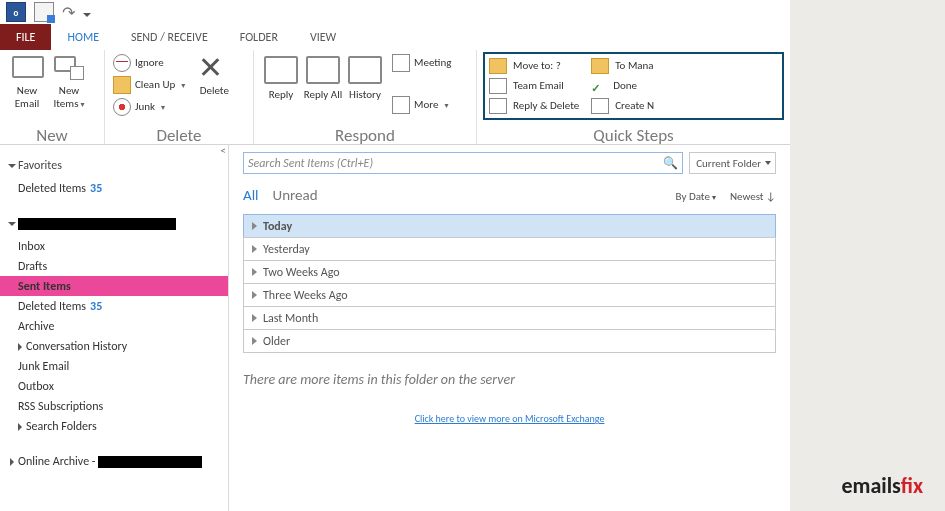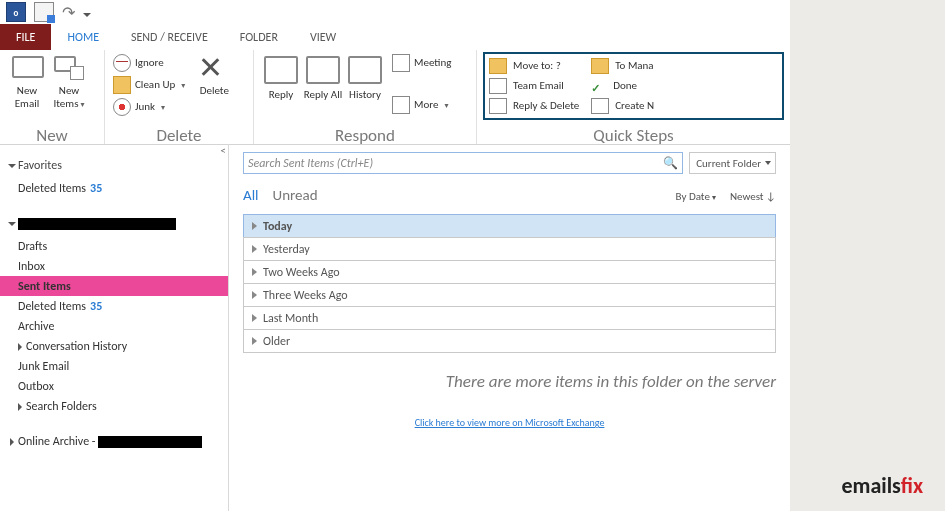--- a/index.html
+++ b/index.html
@@ -66,21 +66,21 @@
 .filterrow .f.all{color:#2b7cd3;}
 .filterrow .f.unread{color:#777;}
 .filterrow .spacer{flex:1;}
 .sort{font-size:11px;color:#555;cursor:pointer;}
 .sort .dd2{font-size:8px;margin-left:2px;}
 .groups{margin-top:10px;}
 .grp{border:1px solid #c9c9c9;border-bottom:none;padding:4px 8px;font-size:12px;color:#555;cursor:pointer;}
 .grp:last-child{border-bottom:1px solid #c9c9c9;}
 .grp.today{background:#d0e4f5;border-color:#94b7e4;font-weight:bold;}
 .grp .tw{display:inline-block;width:0;height:0;border-left:5px solid #888;border-top:4px solid transparent;border-bottom:4px solid transparent;margin-right:6px;}
-.more-msg{text-align:right;margin-top:18px;font-size:17px;font-style:italic;color:#777;}
+.more-msg{text-align:left;margin-top:18px;font-size:14px;font-style:italic;color:#777;}
 .more-link{text-align:center;margin-top:24px;font-size:10px;}
 .more-link a{color:#2b7cd3;text-decoration:underline;cursor:pointer;}
 
 .brand{position:absolute;right:22px;bottom:12px;font-size:22px;font-weight:bold;}
 .brand .b1{color:#222;}
 .brand .b2{color:#d1222a;}
 </style>
 </head>
 <body>
 <div id="app">
@@ -214,28 +214,29 @@
   </div>
 </div>
 
 <div class="workspace">
   <div class="nav">
     <div class="collapse">&lt;</div>
     <div class="fav-head"><span class="tri"></span><span>Favorites</span></div>
     <div class="nav-item deleted"><span>Deleted Items</span><span class="cnt">35</span></div>
 
     <div class="acct"><span class="tri2 open"></span><span class="blackbox" style="width:158px"></span></div>
+    <div class="nav-item">Inbox</div>
     <div class="nav-item">Drafts</div>
-    <div class="nav-item">Inbox</div>
     <div class="nav-item sel">Sent Items</div>
     <div class="nav-item deleted"><span>Deleted Items</span><span class="cnt">35</span></div>
     <div class="nav-item">Archive</div>
     <div class="nav-item"><span class="tri2"></span><span>Conversation History</span></div>
     <div class="nav-item">Junk Email</div>
     <div class="nav-item">Outbox</div>
+    <div class="nav-item">RSS Subscriptions</div>
     <div class="nav-item"><span class="tri2"></span><span>Search Folders</span></div>
 
     <div class="acct"><span class="tri2"></span><span>Online Archive -</span> <span class="blackbox" style="width:104px"></span></div>
   </div>
 
   <div class="mid">
     <div class="searchrow">
       <div class="searchbox">
             <span>Search Sent Items (Ctrl+E)</span>
             <span class="mag">🔍</span>

